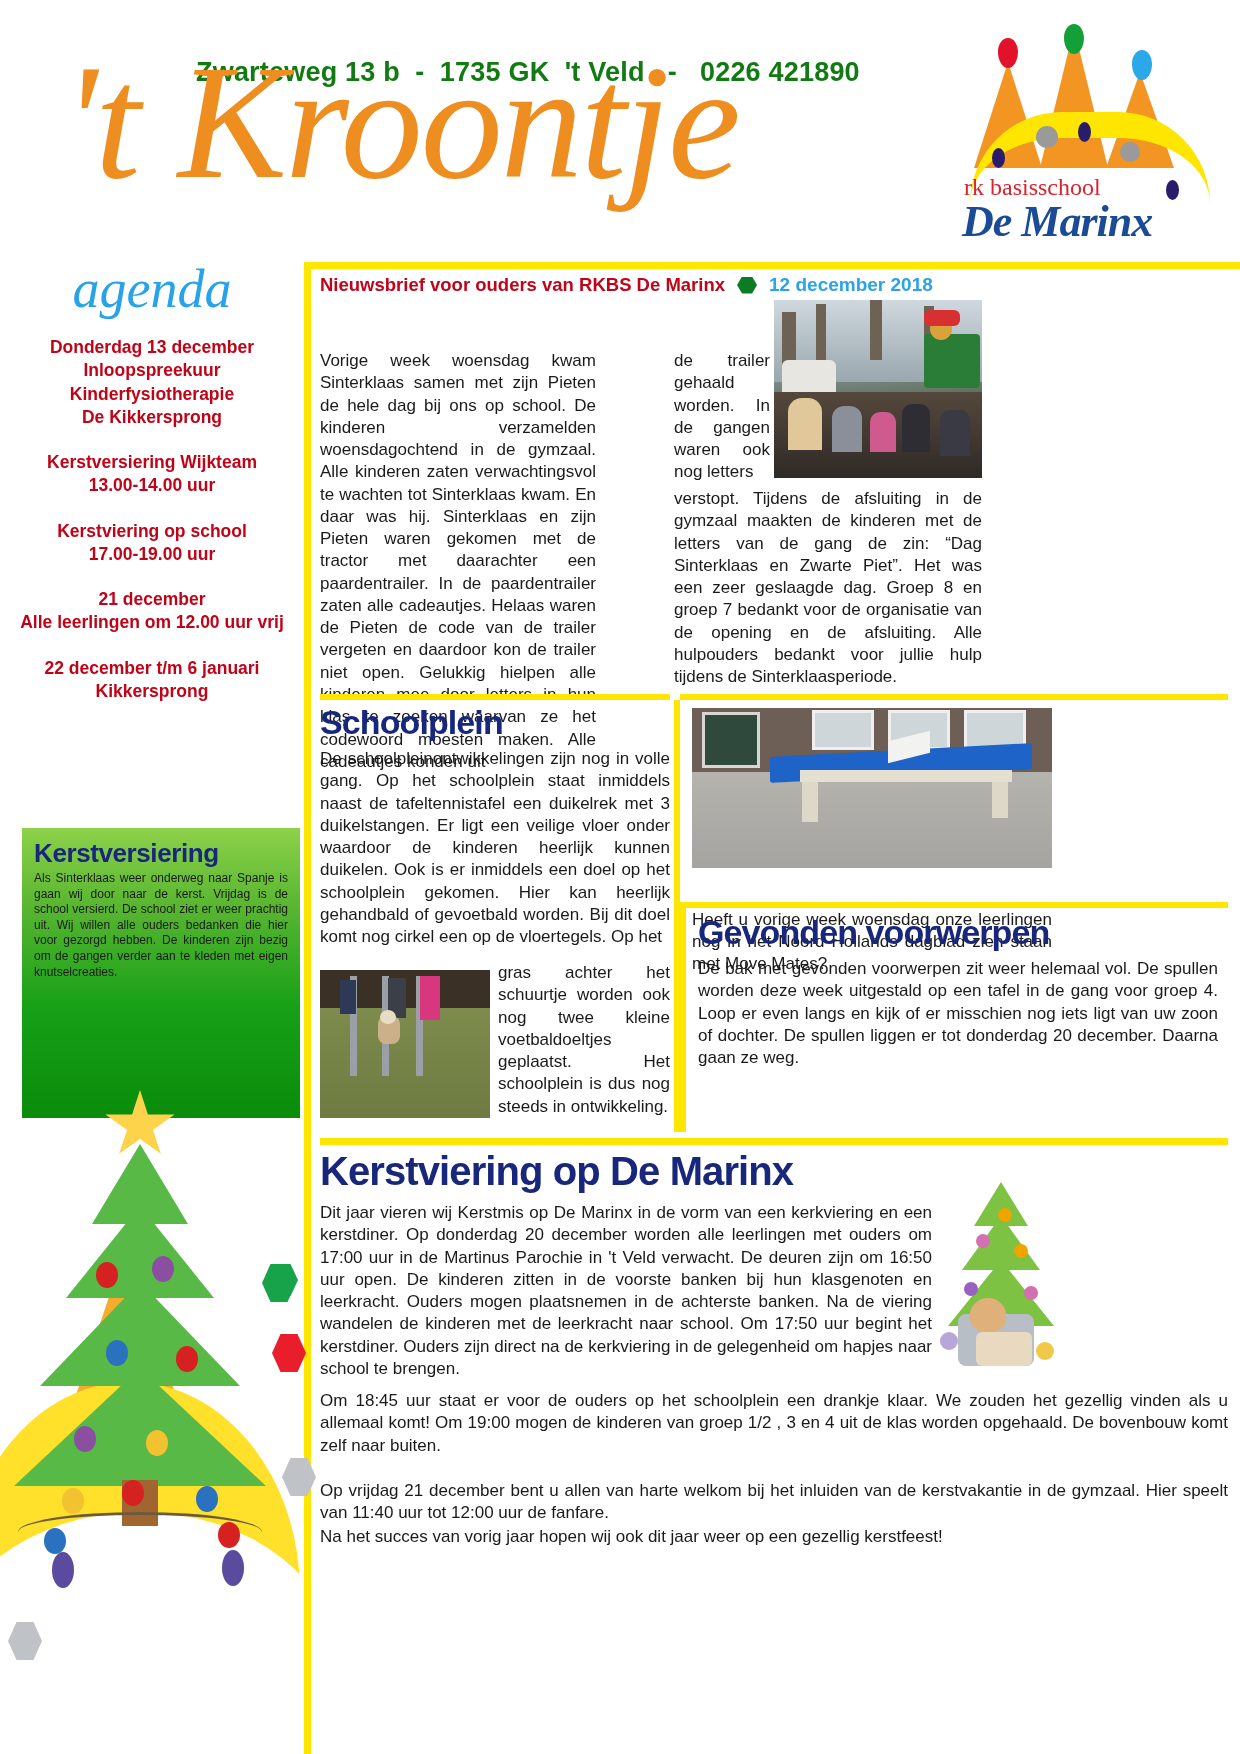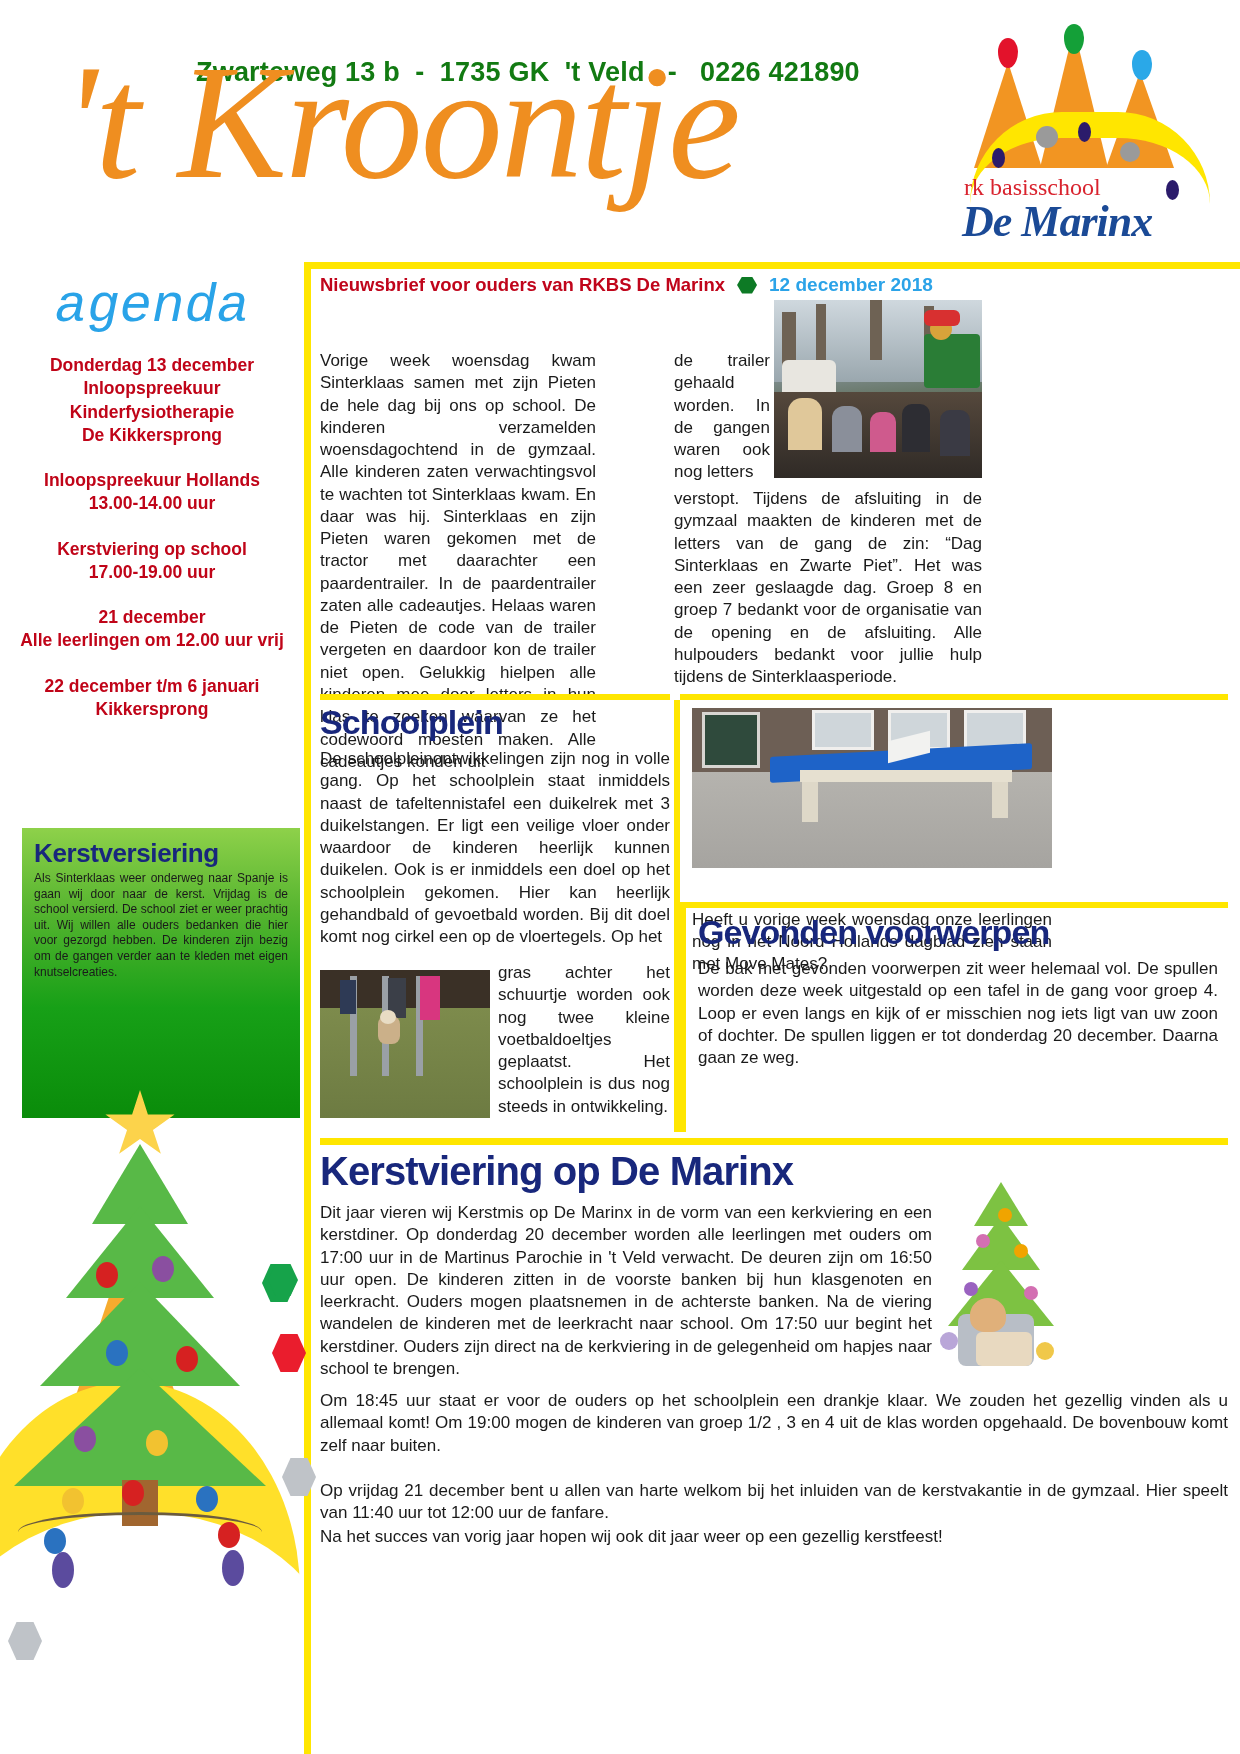--- a/index.html
+++ b/index.html
@@ -58,22 +58,22 @@
 
   
   .rule-y { background: #ffe600; position: absolute; }
 
   
   .sidebar {
     position: absolute; left: 0; top: 262px; width: 304px; height: 1492px;
     overflow: hidden;
   }
   .agenda-word {
-    text-align: center; margin-top: 18px;
-    font-family: Liberation Mono, monospace; font-style: italic;
+    text-align: center; margin-top: 0;
+    font-family: Liberation Serif, serif; font-style: italic;
     font-size: 54px; color: #29a3e8; line-height: 1;
   }
   .agenda-list { margin-top: 20px; text-align: center; padding: 0 10px; }
   .agenda-block { margin-bottom: 22px; text-align: center; }
   .agenda-line {
     font-size: 17.5px; font-weight: bold; color: #c00418;
     line-height: 1.33;
   }
   .kerstbox {
     position: absolute; left: 22px; top: 566px; width: 278px; height: 290px;
@@ -210,21 +210,21 @@
     <div class="agenda-word">agenda</div>
 
     <div class="agenda-list">
       <div class="agenda-block">
         <div class="agenda-line">Donderdag 13 december</div>
         <div class="agenda-line">Inloopspreekuur</div>
         <div class="agenda-line">Kinderfysiotherapie</div>
         <div class="agenda-line">De Kikkersprong</div>
       </div>
       <div class="agenda-block">
-        <div class="agenda-line">Inloopspreekuur Hollands</div>
+        <div class="agenda-line">Kerstversiering Wijkteam</div>
         <div class="agenda-line">13.00-14.00 uur</div>
       </div>
       <div class="agenda-block">
         <div class="agenda-line">Kerstviering op school</div>
         <div class="agenda-line">17.00-19.00 uur</div>
       </div>
       <div class="agenda-block">
         <div class="agenda-line">21 december</div>
         <div class="agenda-line">Alle leerlingen om 12.00 uur vrij</div>
       </div>

